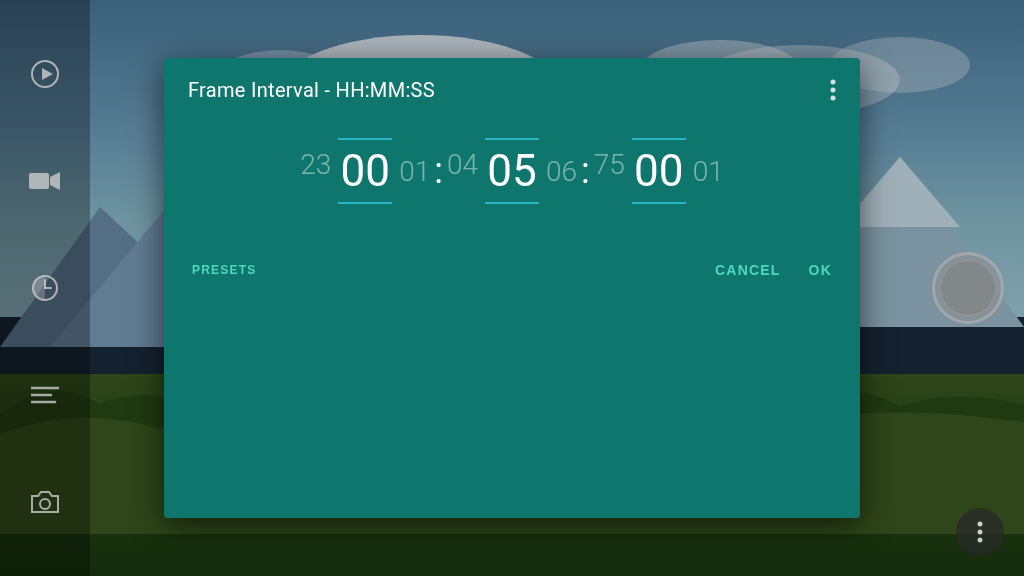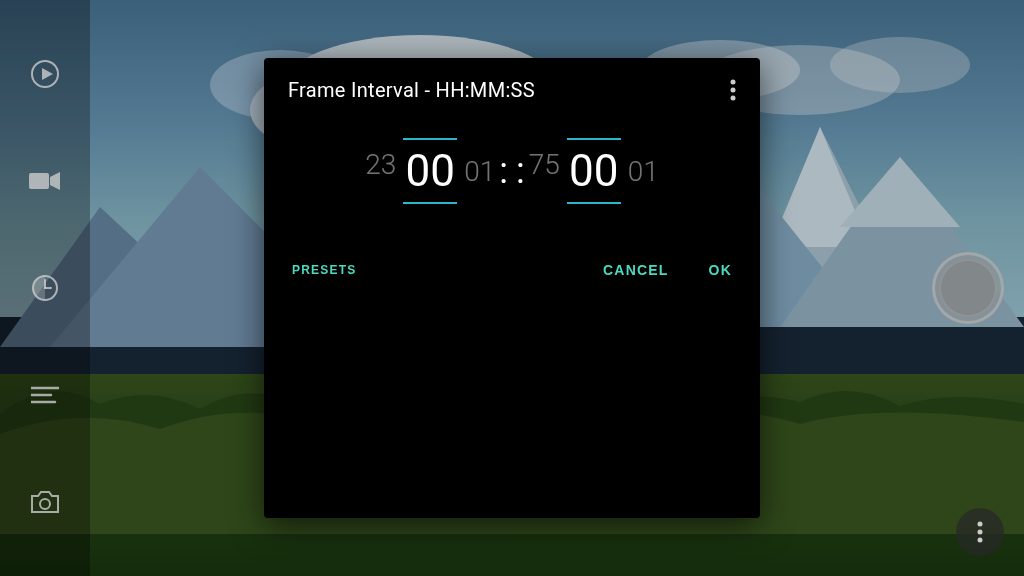--- a/index.html
+++ b/index.html
@@ -100,23 +100,23 @@
       inset: 0;
       display: flex;
       align-items: center;
       justify-content: center;
       z-index: 100;
       background: rgba(0,0,0,0.2);
     }
 
     
     .dialog {
-      background: #000000;
+      background: #0f766e;
       border-radius: 4px;
-      width: 496px;
+      width: 696px;
       min-height: 460px;
       padding: 0;
       position: relative;
       box-shadow: 0 8px 32px rgba(0,0,0,0.6);
     }
 
     .dialog-header {
       display: flex;
       align-items: center;
       justify-content: space-between;
@@ -233,21 +233,21 @@
       letter-spacing: 1.2px;
       text-transform: uppercase;
       background: none;
       border: none;
       cursor: pointer;
       padding: 8px 4px;
     }
 
     .btn-group-right {
       display: flex;
-      gap: 32px;
+      gap: 20px;
       align-items: flex-start;
       margin-left: 8px;
     }
 
     .btn-cancel {
       color: #4dd8c0;
       font-size: 14px;
       font-weight: 700;
       letter-spacing: 1.2px;
       text-transform: uppercase;
@@ -382,20 +382,29 @@
         <div class="time-current-wrap">
           <div class="time-line-top"></div>
           <div class="time-current">00</div>
           <div class="time-line-bottom"></div>
         </div>
         <div class="time-below">01</div>
       </div>
 
       <div class="time-separator">:</div>
 
+      <div class="time-column">
+        <div class="time-above">04</div>
+        <div class="time-current-wrap">
+          <div class="time-line-top"></div>
+          <div class="time-current">05</div>
+          <div class="time-line-bottom"></div>
+        </div>
+        <div class="time-below">06</div>
+      </div>
 
       <div class="time-separator">:</div>
 
       <div class="time-column">
         <div class="time-above">75</div>
         <div class="time-current-wrap">
           <div class="time-line-top"></div>
           <div class="time-current">00</div>
           <div class="time-line-bottom"></div>
         </div>

